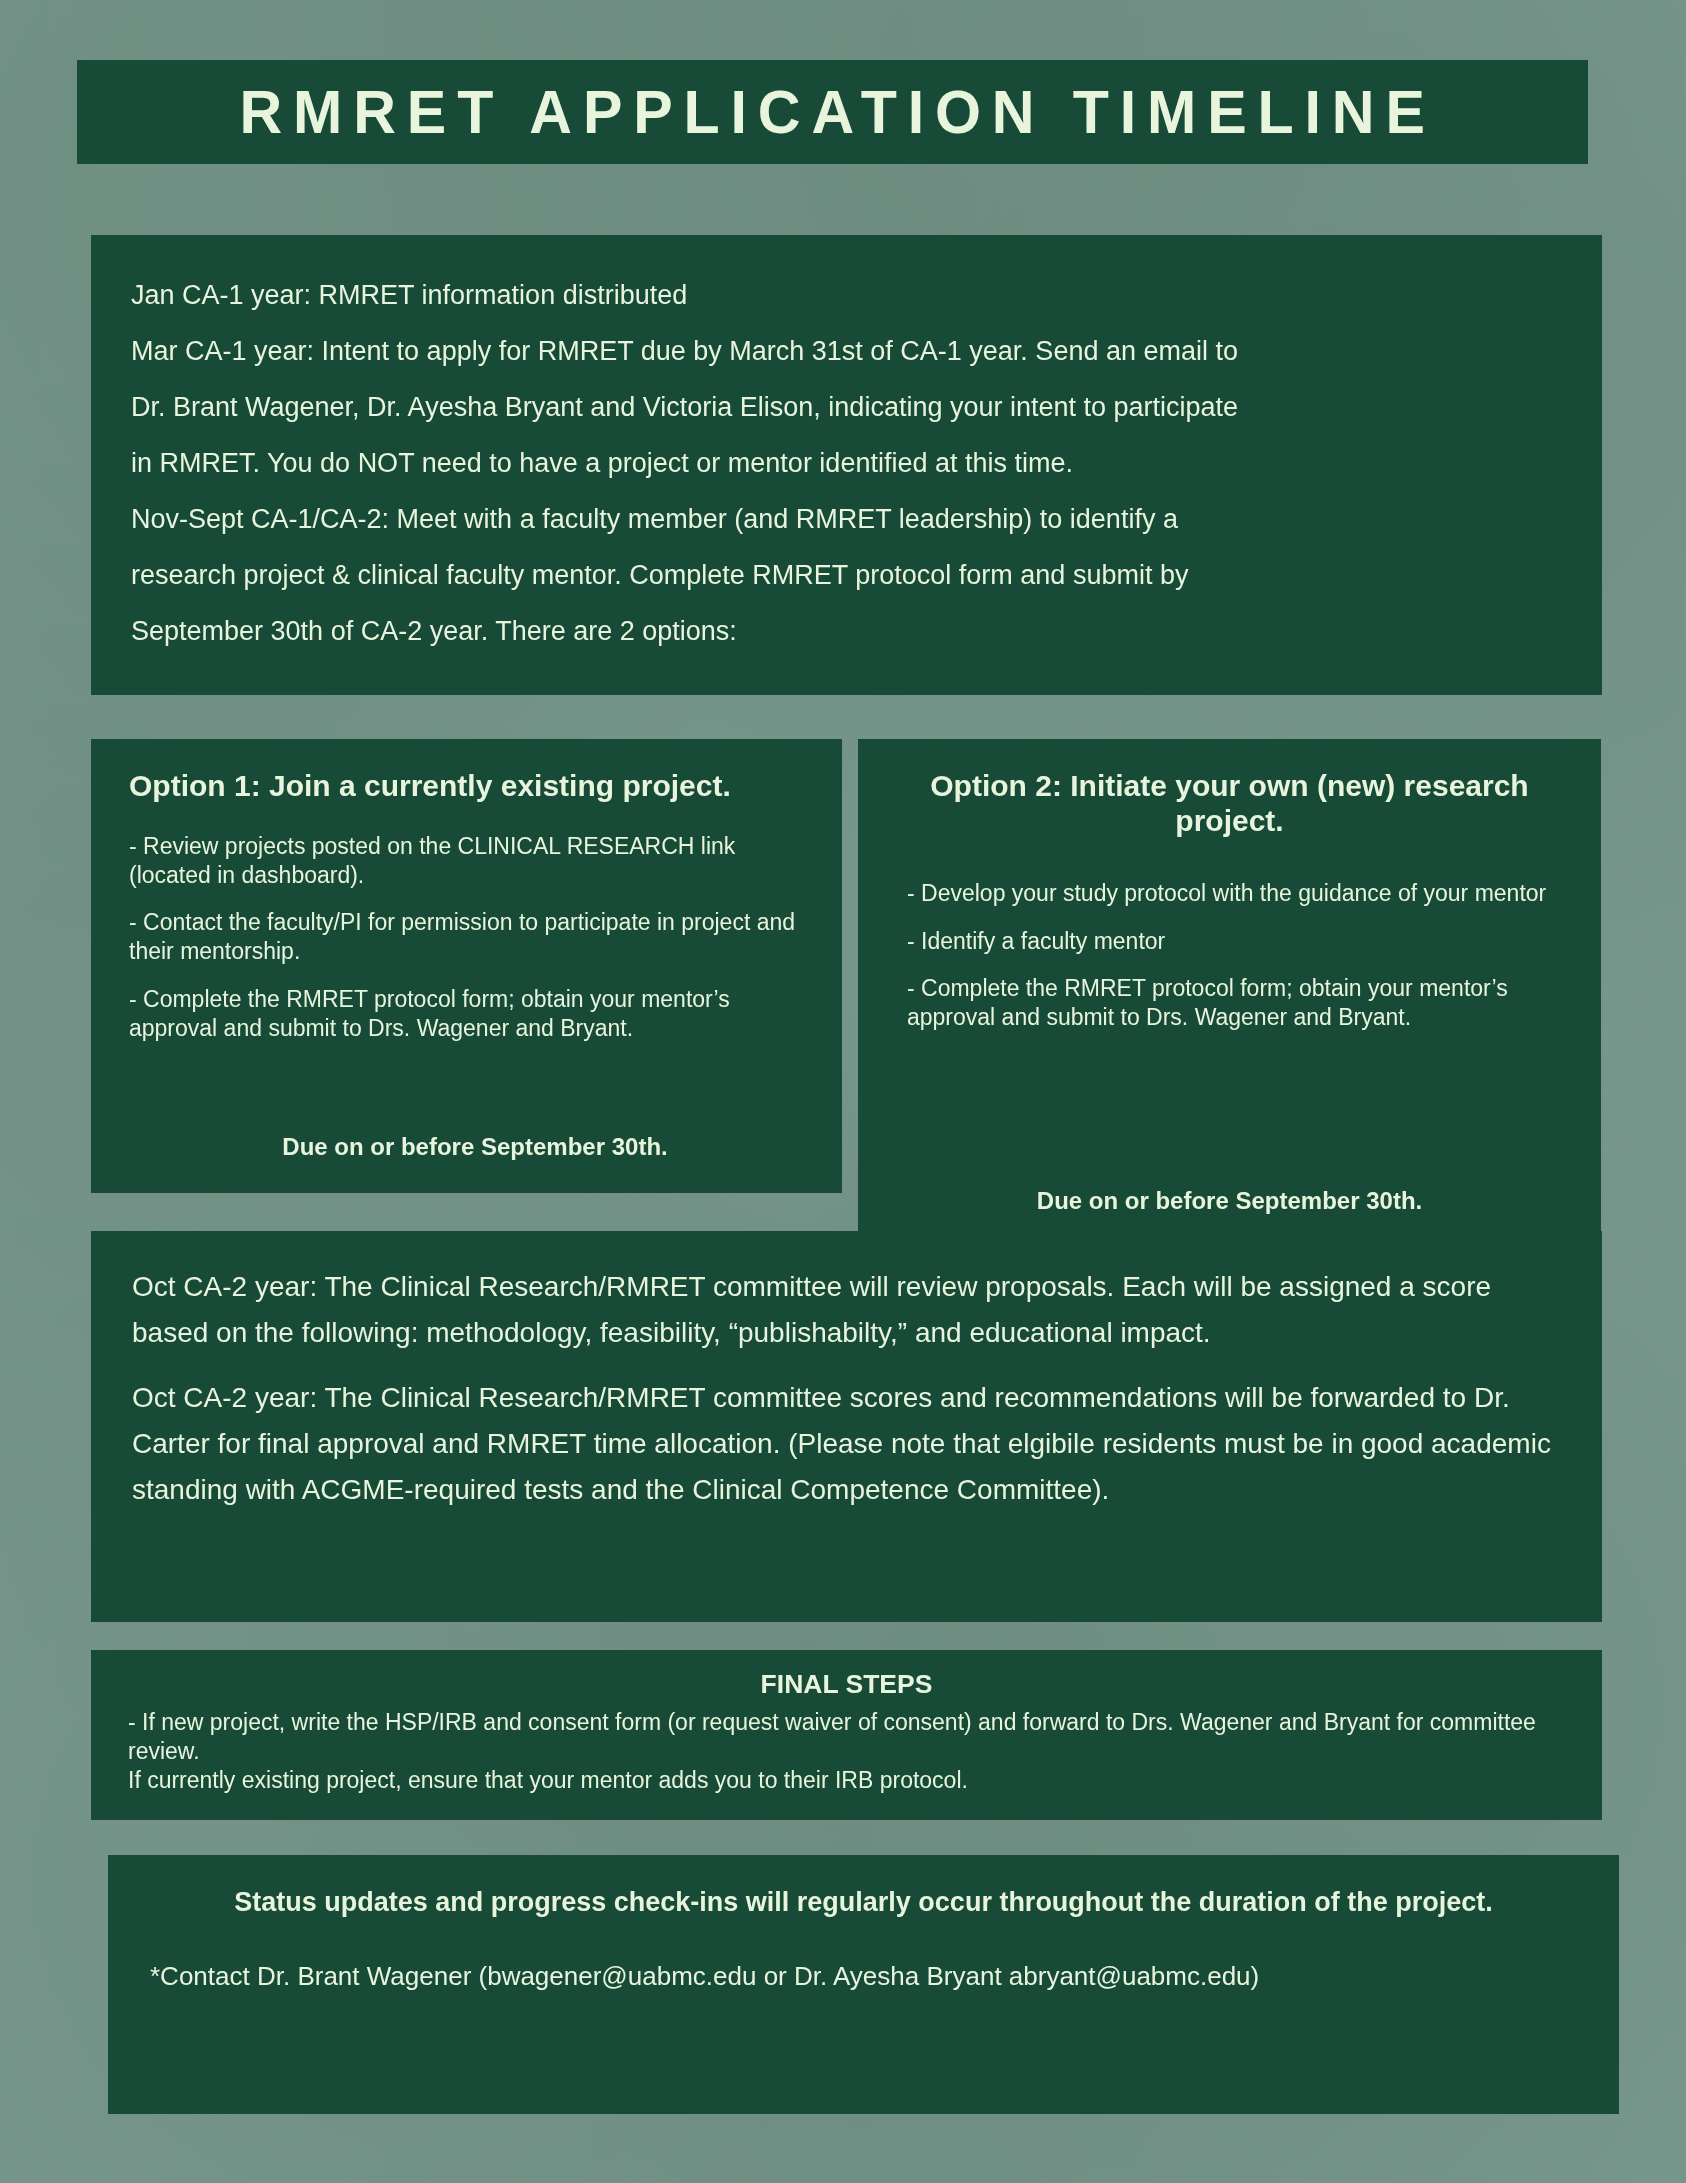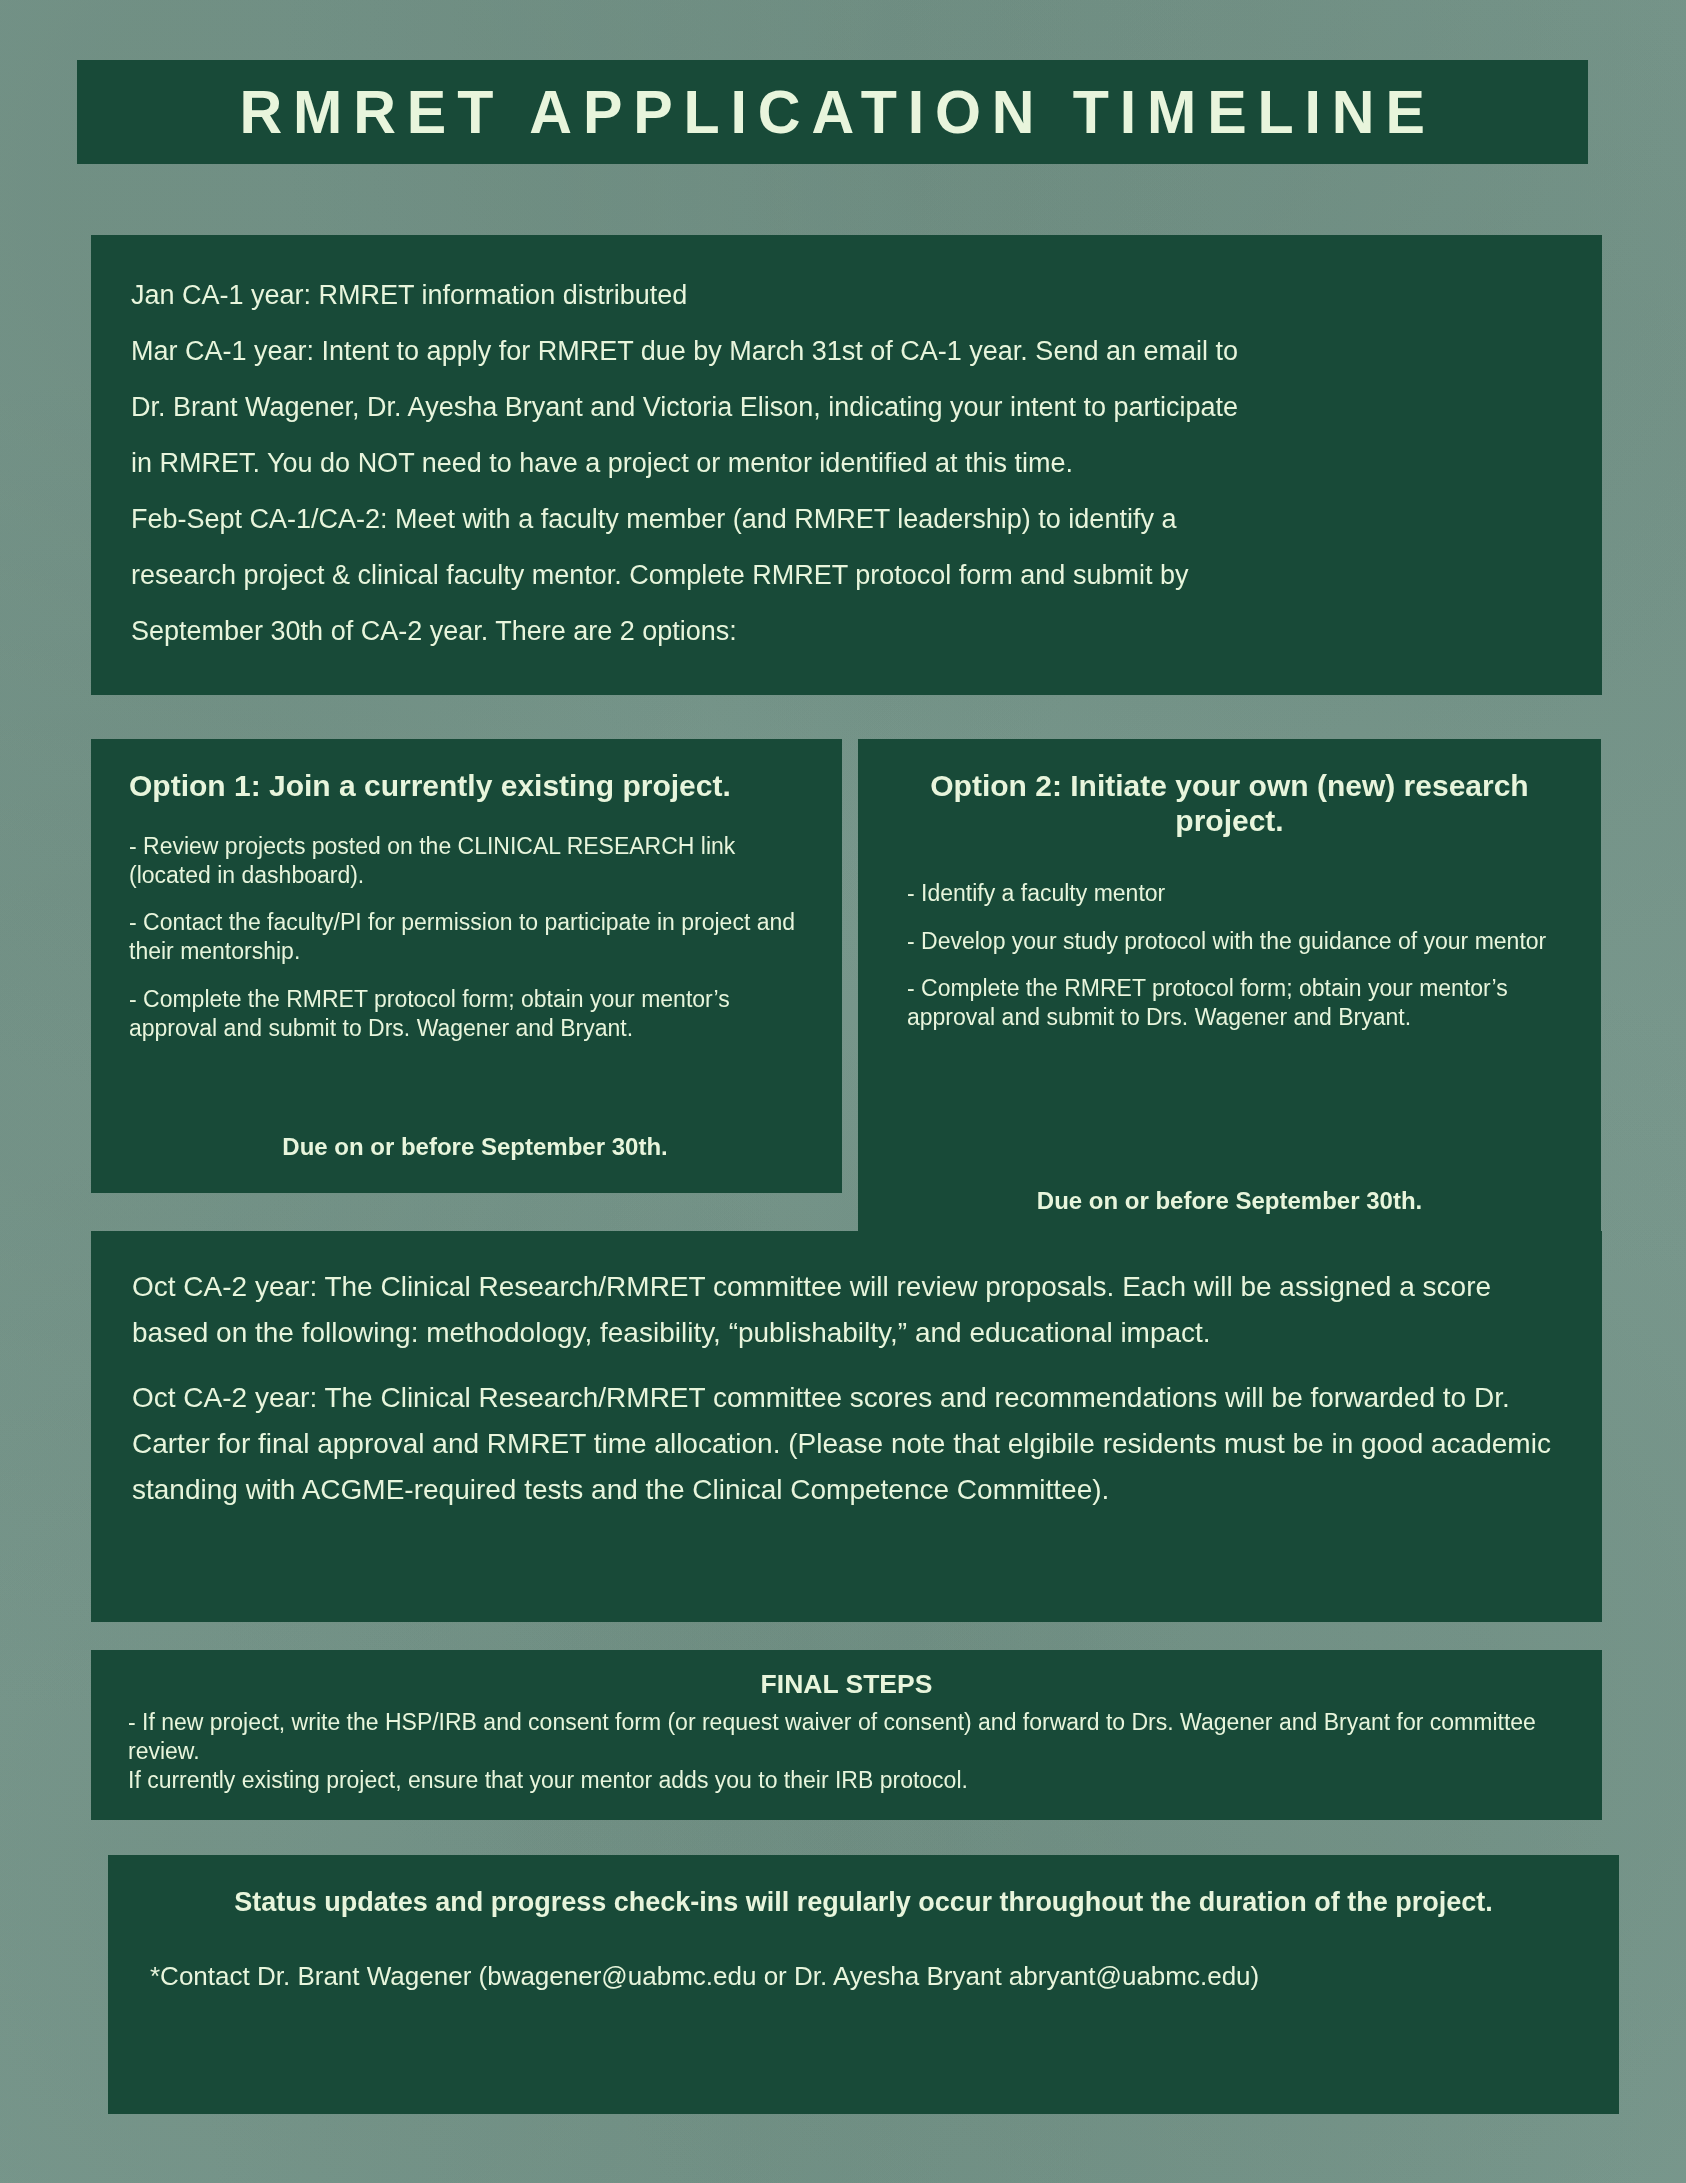--- a/index.html
+++ b/index.html
@@ -196,40 +196,40 @@
 
   <div class="panel" id="header-panel">
     <div id="page-title">RMRET APPLICATION TIMELINE</div>
   </div>
 
   <div class="panel" id="intro-panel">
     <div class="intro-line">Jan CA-1 year: RMRET information distributed</div>
     <div class="intro-line">Mar CA-1 year: Intent to apply for RMRET due by March 31st of CA-1 year. Send an email to</div>
     <div class="intro-line">Dr. Brant Wagener, Dr. Ayesha Bryant and Victoria Elison, indicating your intent to participate</div>
     <div class="intro-line">in RMRET. You do NOT need to have a project or mentor identified at this time.</div>
-    <div class="intro-line">Feb-Sept CA-1/CA-2: Meet with a faculty member (and RMRET leadership) to identify a</div>
+    <div class="intro-line">Nov-Sept CA-1/CA-2: Meet with a faculty member (and RMRET leadership) to identify a</div>
     <div class="intro-line">research project &amp; clinical faculty mentor. Complete RMRET protocol form and submit by</div>
     <div class="intro-line">September 30th of CA-2 year. There are 2 options:</div>
   </div>
 
   <div class="panel" id="option1-card">
     <div class="card-title">Option 1: Join a currently existing project.</div>
     <div class="bullet-list">
       <div class="bullet">- Review projects posted on the CLINICAL RESEARCH link (located in dashboard).</div>
       <div class="bullet">- Contact the faculty/PI for permission to participate in project and their mentorship.</div>
       <div class="bullet">- Complete the RMRET protocol form; obtain your mentor’s approval and submit to Drs. Wagener and Bryant.</div>
     </div>
     <div class="card-due">Due on or before September 30th.</div>
   </div>
 
   <div class="panel" id="option2-card">
     <div class="card-title">Option 2: Initiate your own (new) research project.</div>
     <div class="bullet-list">
+      <div class="bullet">- Develop your study protocol with the guidance of your mentor</div>
       <div class="bullet">- Identify a faculty mentor</div>
-      <div class="bullet">- Develop your study protocol with the guidance of your mentor</div>
       <div class="bullet">- Complete the RMRET protocol form; obtain your mentor’s approval and submit to Drs. Wagener and Bryant.</div>
     </div>
     <div class="card-due">Due on or before September 30th.</div>
   </div>
 
   <div class="panel" id="review-panel">
     <div class="review-para">Oct CA-2 year: The Clinical Research/RMRET committee will review proposals. Each will be assigned a score based on the following: methodology, feasibility, “publishabilty,” and educational impact.</div>
     <div class="review-para">Oct CA-2 year: The Clinical Research/RMRET committee scores and recommendations will be forwarded to Dr. Carter for final approval and RMRET time allocation. (Please note that elgibile residents must be in good academic standing with ACGME-required tests and the Clinical Competence Committee).</div>
   </div>
 

